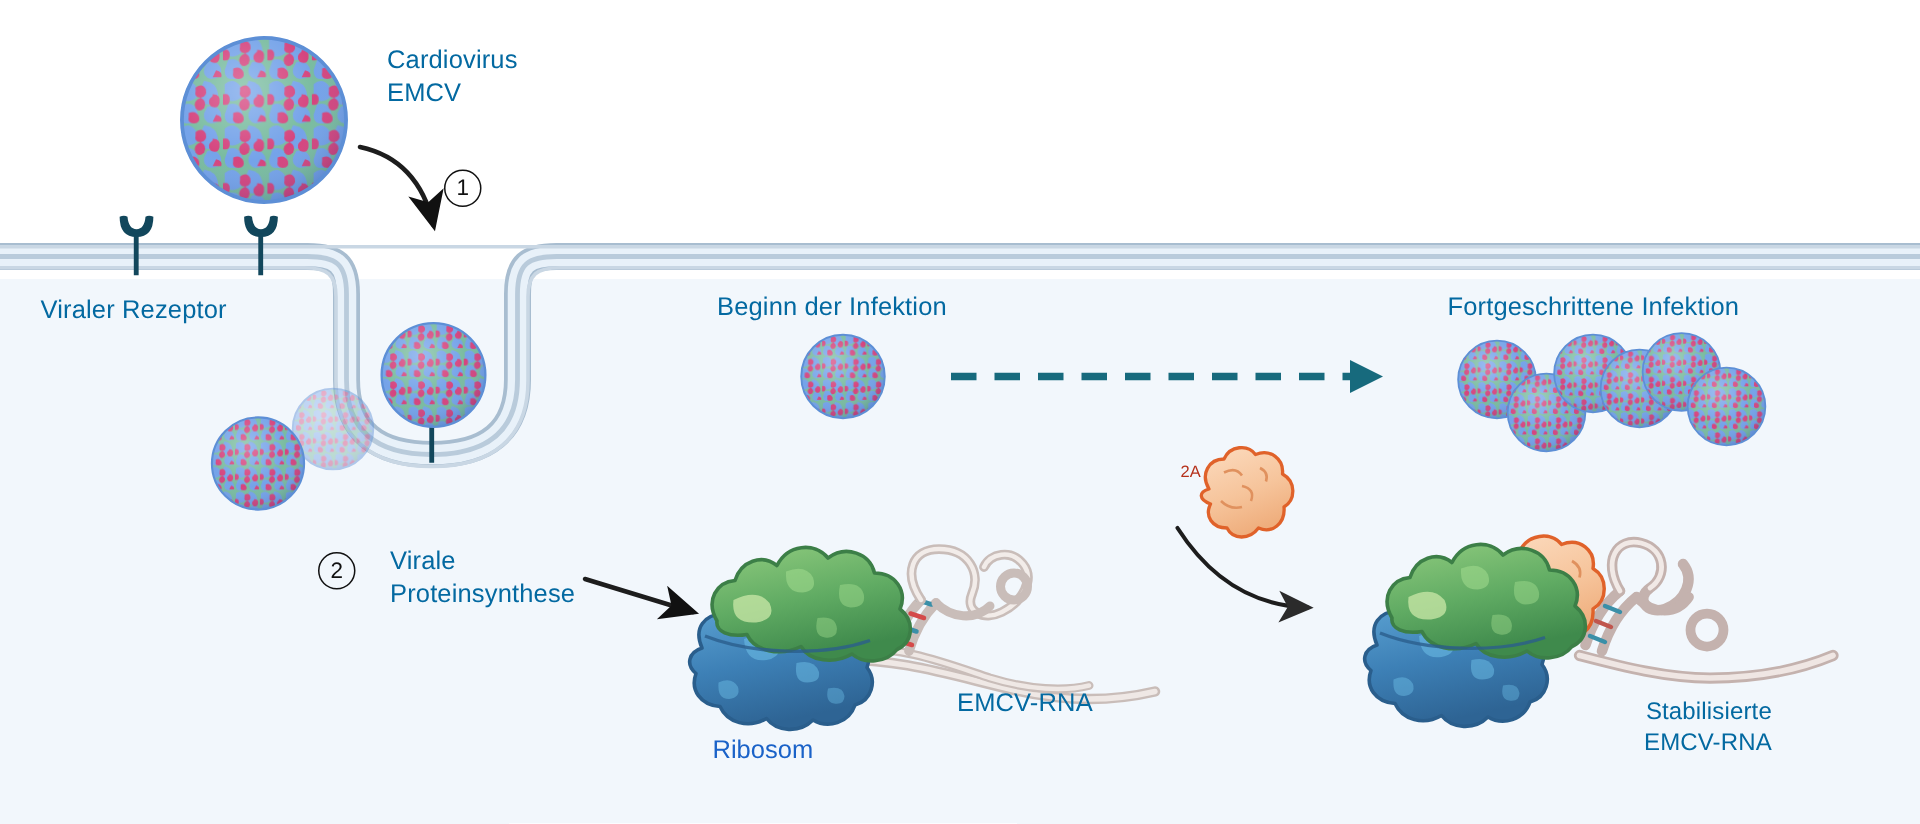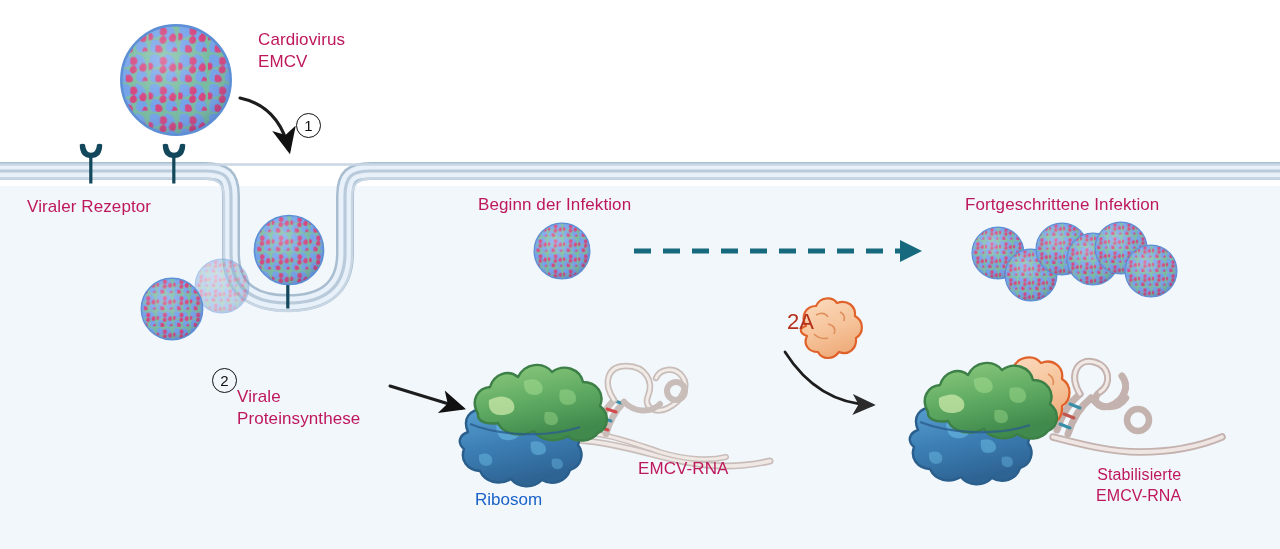--- a/index.html
+++ b/index.html
@@ -20,45 +20,45 @@
     position: absolute;
     left: 0;
     top: 186px;
     width: 1280px;
     height: 363px;
     background: #f2f7fc;
   }
   
   .lbl {
     position: absolute;
-    color: #be185d;
+    color: #0369a1;
     font-size: 17px;
     line-height: 1.32;
     white-space: pre-line;
     letter-spacing: .1px;
   }
   .lbl-cardiovirus { left: 258px; top: 29px; }
   .lbl-step1-text  { left: 330px; top: 108px; }
   .lbl-receptor    { left: 27px;  top: 196px; }
   .lbl-begin       { left: 478px; top: 194px; }
   .lbl-advanced    { left: 965px; top: 194px; }
-  .lbl-step2-text  { left: 237px; top: 363px; margin-top: 23px; }
+  .lbl-step2-text  { left: 260px; top: 363px; }
   .lbl-emcvrna     { left: 638px; top: 458px; }
   .lbl-stab        { left: 1096px; top: 464px; font-size: 16px; text-align: right; }
   .lbl-ribosom {
     position: absolute;
     left: 475px; top: 490px;
     color: #1a62c8;
     font-size: 17px;
   }
   .lbl-2a {
     position: absolute;
     left: 787px; top: 309px;
     color: #b5301a;
-    font-size: 22px;
+    font-size: 11px;
   }
   
   .step-circle {
     position: absolute;
     width: 25px; height: 25px;
     border: 1.6px solid #111;
     border-radius: 50%;
     box-sizing: border-box;
     display: flex;
     align-items: center;

